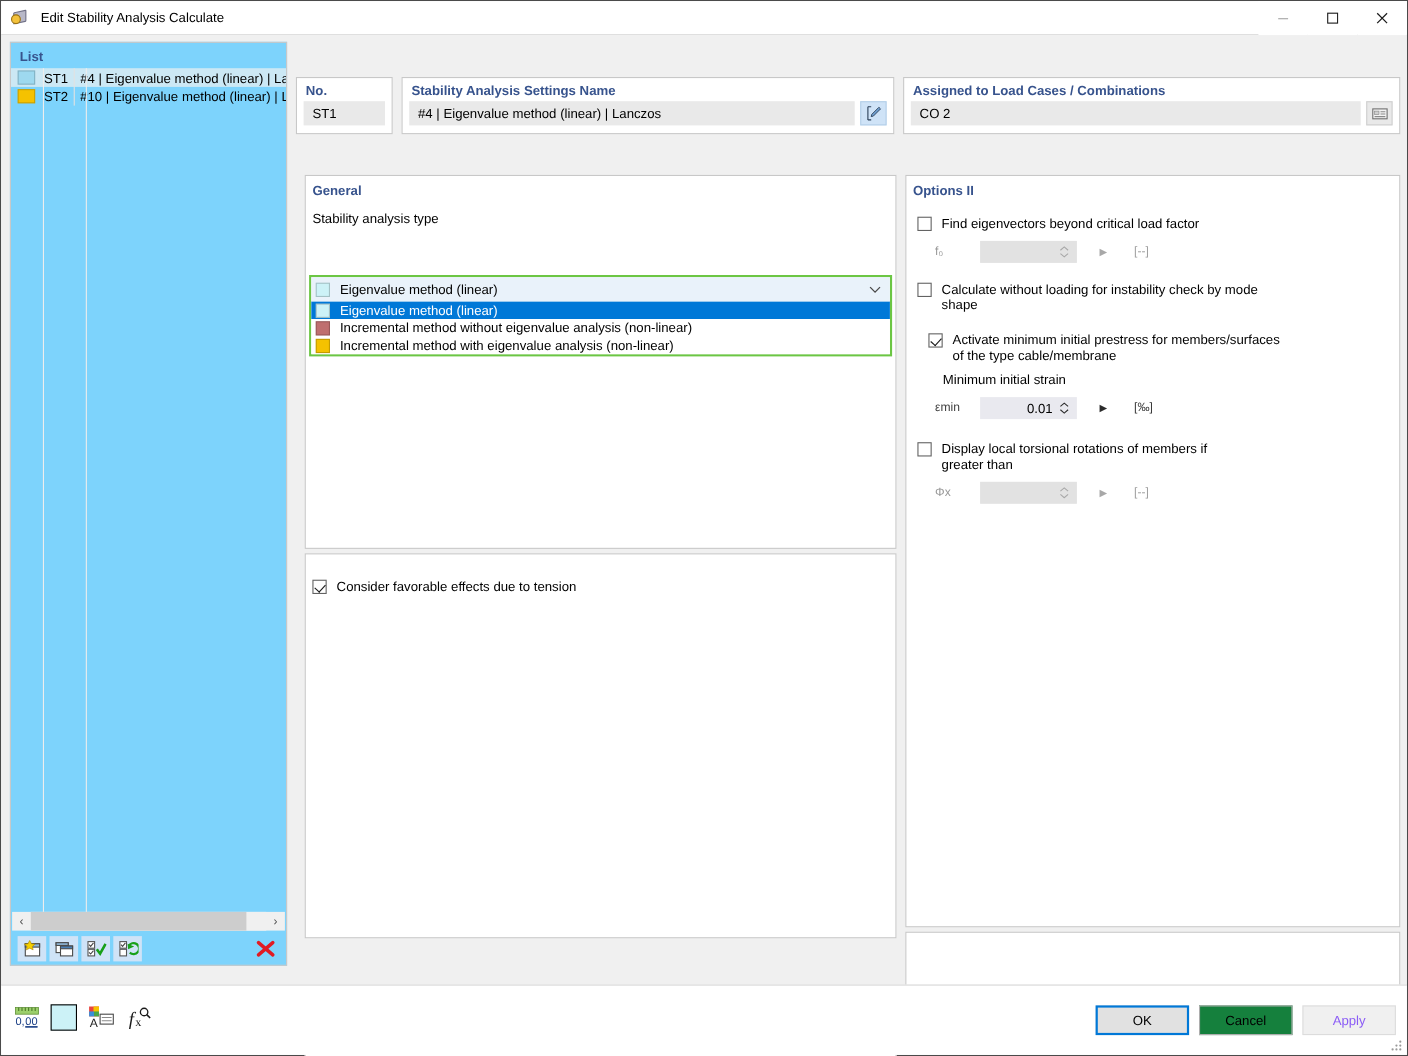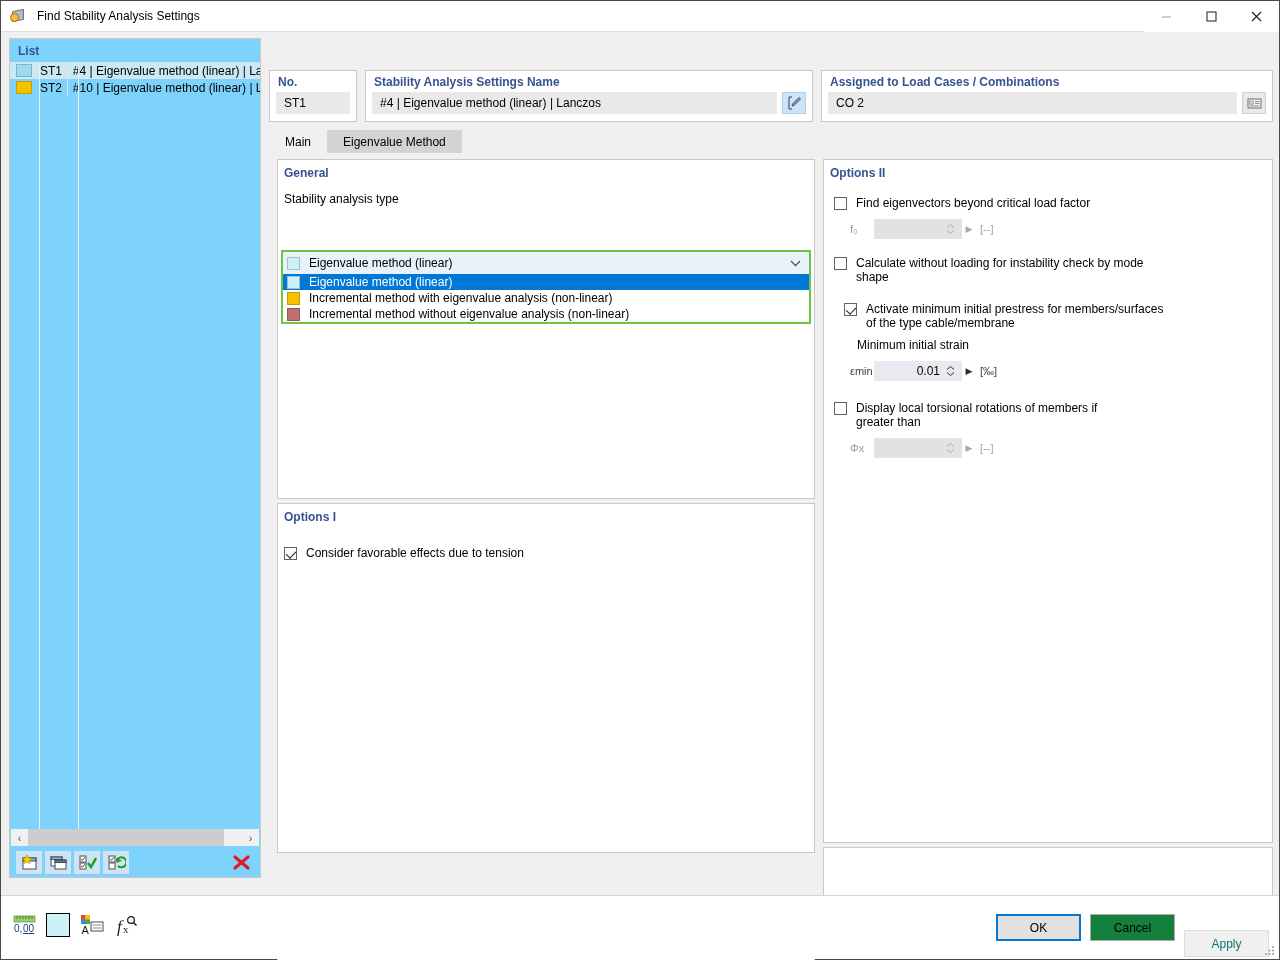--- a/index.html
+++ b/index.html
@@ -152,21 +152,21 @@
     width:13px; height:13px; border:1px solid #636363; background:#fff;
     flex:0 0 auto; margin-top:1px; position:relative;
   }
   .cb.checked::after {
     content:""; position:absolute; left:3px; top:1px; width:5px; height:8px;
     border:solid #1a1a1a; border-width:0 1.6px 1.6px 0; transform:rotate(42deg);
   }
   .cb-label { margin-left:9px; font-size:12px; color:#000; line-height:14px; }
 
   
-  .spin-row { display:flex; align-items:center; }
+  .spin-row { display:flex; align-items:center;gap:17px; }
   .spin-lbl { font-size:11px; color:#404040; width:24px; flex:0 0 auto;}
   .spin-lbl.dis { color:#9a9a9a; }
   .spin {
     width:88px; height:20px; background:#e9e9ef; display:flex; align-items:center;
     justify-content:flex-end; padding-right:22px; font-size:12px; color:#000;
     position:relative;
   }
   .spin.dis { background:#e2e2e2; color:#9a9a9a; }
   .spin .arrows { position:absolute; right:7px; top:50%; transform:translateY(-50%); display:flex; flex-direction:column; gap:2px;}
   .spin-next { width:14px; display:flex; align-items:center; justify-content:center; color:#2b2b2b; font-size:9px;}
@@ -187,34 +187,34 @@
   }
   .footer-tools { position:absolute; left:10px; top:17px; display:flex; align-items:center; gap:9px;}
   .ftool { width:26px; height:23px; display:flex; align-items:center; justify-content:center;}
   .color-chip { width:24px; height:24px; background:#ccf2f7; border:1px solid #000; }
   .footer-btns { position:absolute; right:10px; top:18px; display:flex; gap:9px;border-radius:12px; }
   .btn {
     width:85px; height:27px; font-size:12px; color:#000; background:#15803d;
     border:1px solid #adadad; display:flex; align-items:center; justify-content:center;
   }
   .btn.primary { background:#e1e1e1; border:2px solid #0078d7; width:85px;}
-  .btn.disabled { color:#0f766e; background:#f0f0f0; border:1px solid #dcdcdc;margin-top:16px; }
+  .btn.disabled { color:#8b5cf6; background:#f0f0f0; border:1px solid #dcdcdc; }
   .grip { position:absolute; right:3px; bottom:3px; width:12px; height:12px;}
 </style>
 </head>
 <body>
 
 <div class="window">
 
   <div class="titlebar">
     <div class="title-icon">
       <div class="tb1"></div>
         <div class="tb2"></div>
     </div>
-    <div class="title-text">Find Stability Analysis Settings</div>
+    <div class="title-text">Edit Stability Analysis Calculate</div>
     <div class="winbtns">
       <div class="winbtn">
         <svg width="11" height="11" viewBox="0 0 11 11">
             <line x1="1" y1="6" x2="10" y2="6" stroke="#9a9a9a" stroke-width="1"></line>
           </svg>
       </div>
       <div class="winbtn">
         <svg width="11" height="11" viewBox="0 0 11 11">
             <rect x="1" y="1" width="9" height="9" fill="none" stroke="#1a1a1a" stroke-width="1"></rect>
           </svg>
@@ -332,24 +332,20 @@
             <rect x="1" y="2" width="13" height="9" fill="#f4f4f4" stroke="#6f6f6f"></rect>
             <rect x="2.6" y="4" width="4" height="3.2" fill="#cfcfcf" stroke="#8a8a8a" stroke-width=".6"></rect>
             <line x1="8" y1="4.6" x2="12.4" y2="4.6" stroke="#8a8a8a"></line>
             <line x1="8" y1="6.6" x2="12.4" y2="6.6" stroke="#8a8a8a"></line>
             <line x1="2.6" y1="9" x2="12.4" y2="9" stroke="#8a8a8a"></line>
           </svg>
         </div>
       </div>
     </div>
 
-    <div class="tabstrip">
-      <div class="tab active">Main</div>
-      <div class="tab">Eigenvalue Method</div>
-    </div>
 
     <div class="panel p-general">
       <div class="panel-caption" style="padding:6px 0 0 6px">General</div>
       <div class="field-label" style="padding:12px 0 0 6px">Stability analysis type</div>
     </div>
 
     <div class="ghost-input"></div>
 
     <div class="combo-wrap">
       <div class="combo-outline">
@@ -361,33 +357,32 @@
                 <path d="M1 1 L5.5 5.6 L10 1" fill="none" stroke="#4a4a4a" stroke-width="1.2"></path>
               </svg>
           </span>
         </div>
         <div class="combo-list">
           <div class="combo-item sel">
             <span class="combo-sw" style="background:#ccf2f7"></span>
             <span>Eigenvalue method (linear)</span>
           </div>
           <div class="combo-item">
+            <span class="combo-sw" style="background:#bf6f6f"></span>
+            <span>Incremental method without eigenvalue analysis (non-linear)</span>
+          </div>
+          <div class="combo-item">
             <span class="combo-sw" style="background:#f5c200"></span>
             <span>Incremental method with eigenvalue analysis (non-linear)</span>
           </div>
-          <div class="combo-item">
-            <span class="combo-sw" style="background:#bf6f6f"></span>
-            <span>Incremental method without eigenvalue analysis (non-linear)</span>
-          </div>
         </div>
       </div>
     </div>
 
     <div class="panel p-options1">
-      <div class="panel-caption" style="padding:6px 0 0 6px">Options I</div>
       <div class="cb-row" style="padding:22px 0 0 6px">
         <span class="cb checked"></span>
         <span class="cb-label">Consider favorable effects due to tension</span>
       </div>
     </div>
 
     <div class="panel p-comment">
       <div class="panel-caption" style="padding:6px 0 0 6px">Comment</div>
       <div class="comment-row" style="margin-top:9px">
         <div class="comment-input">

